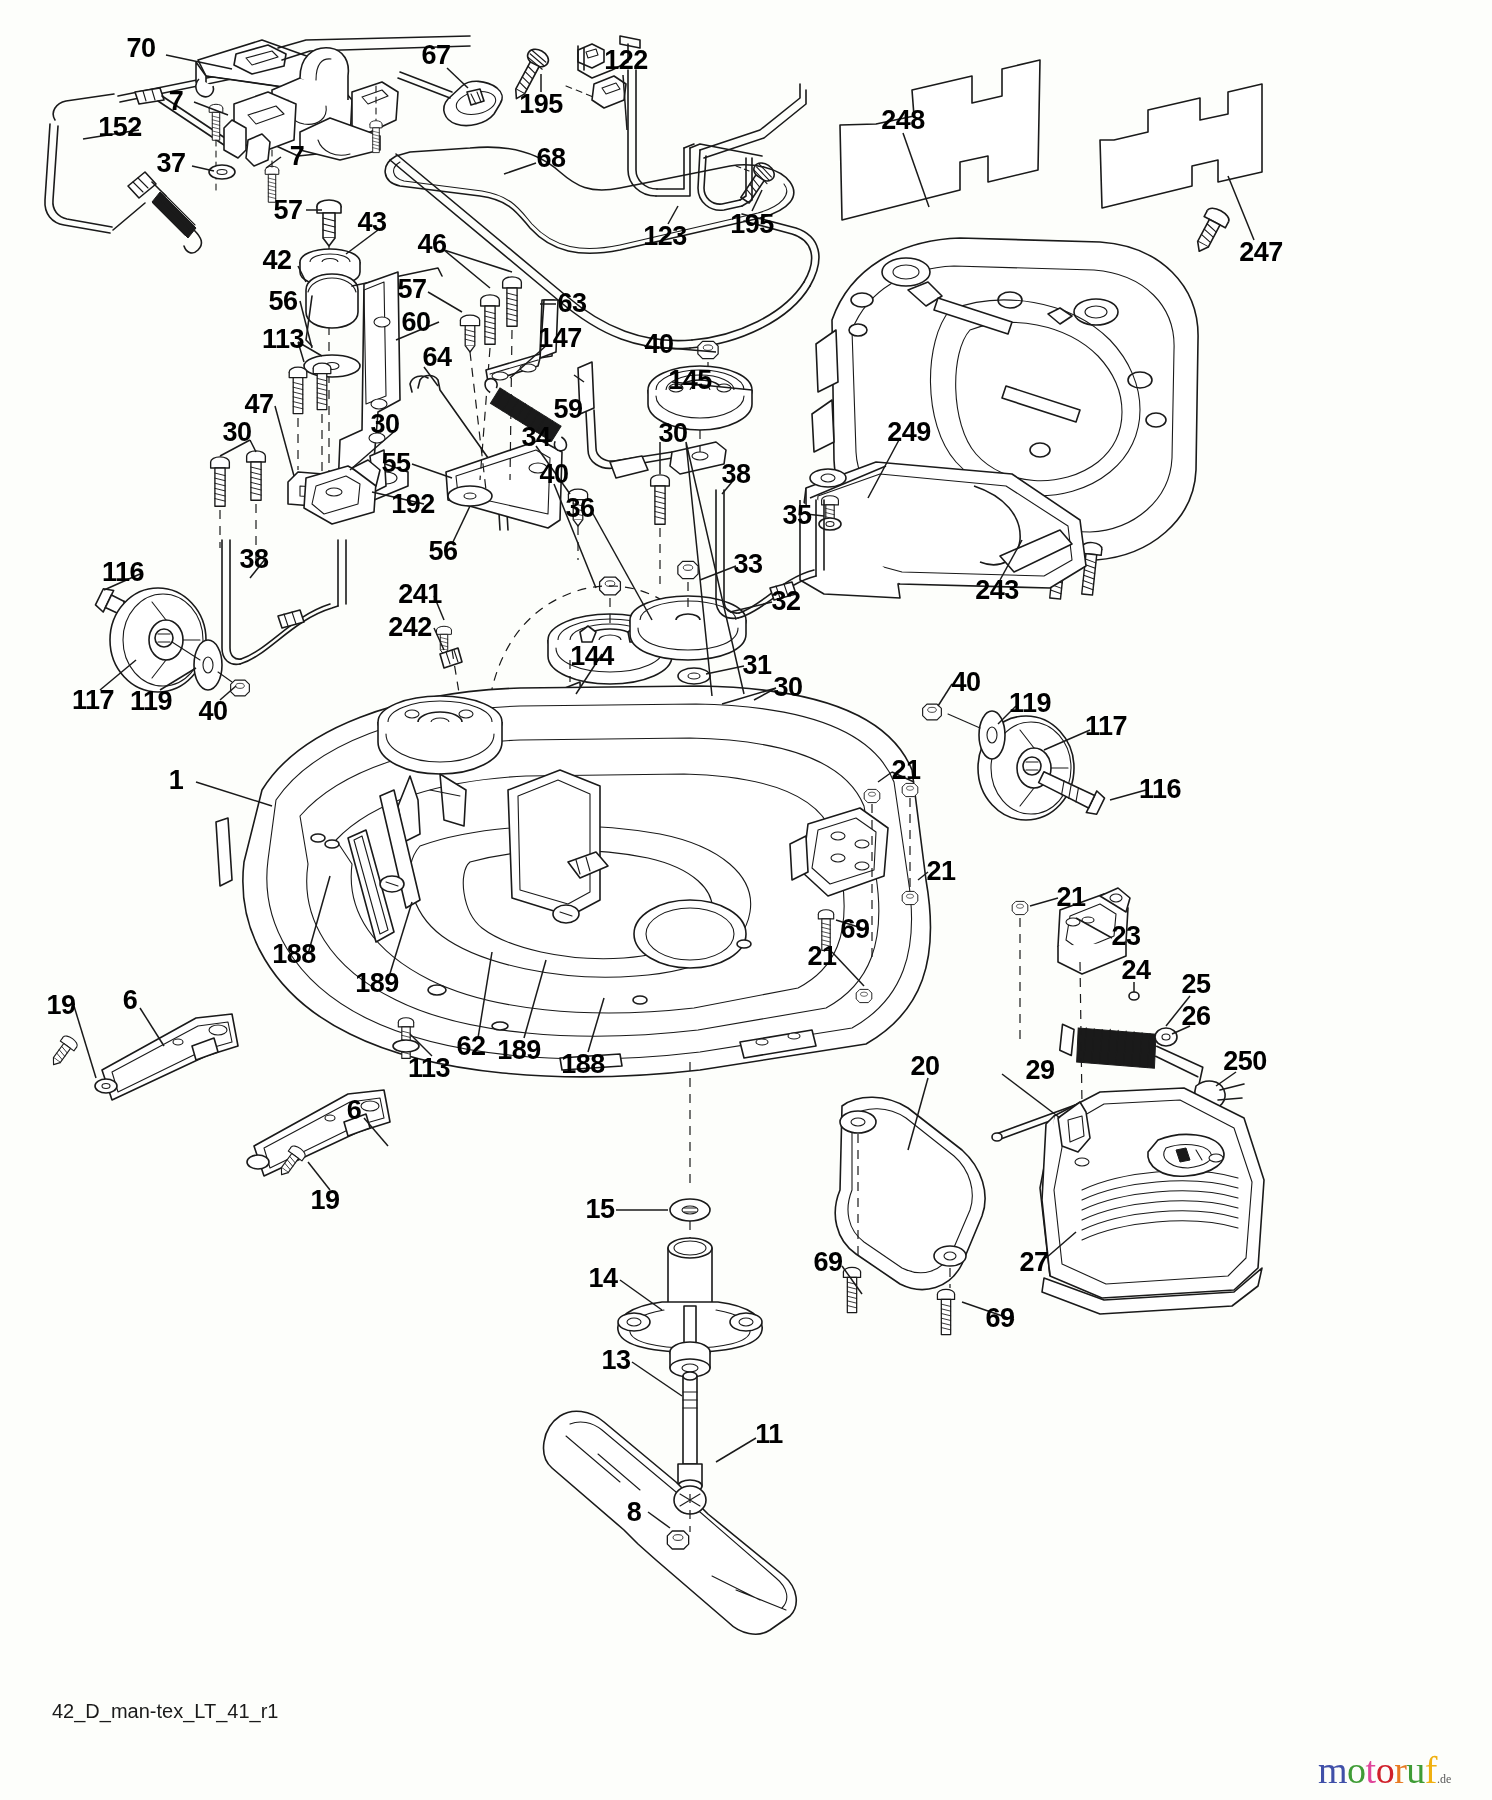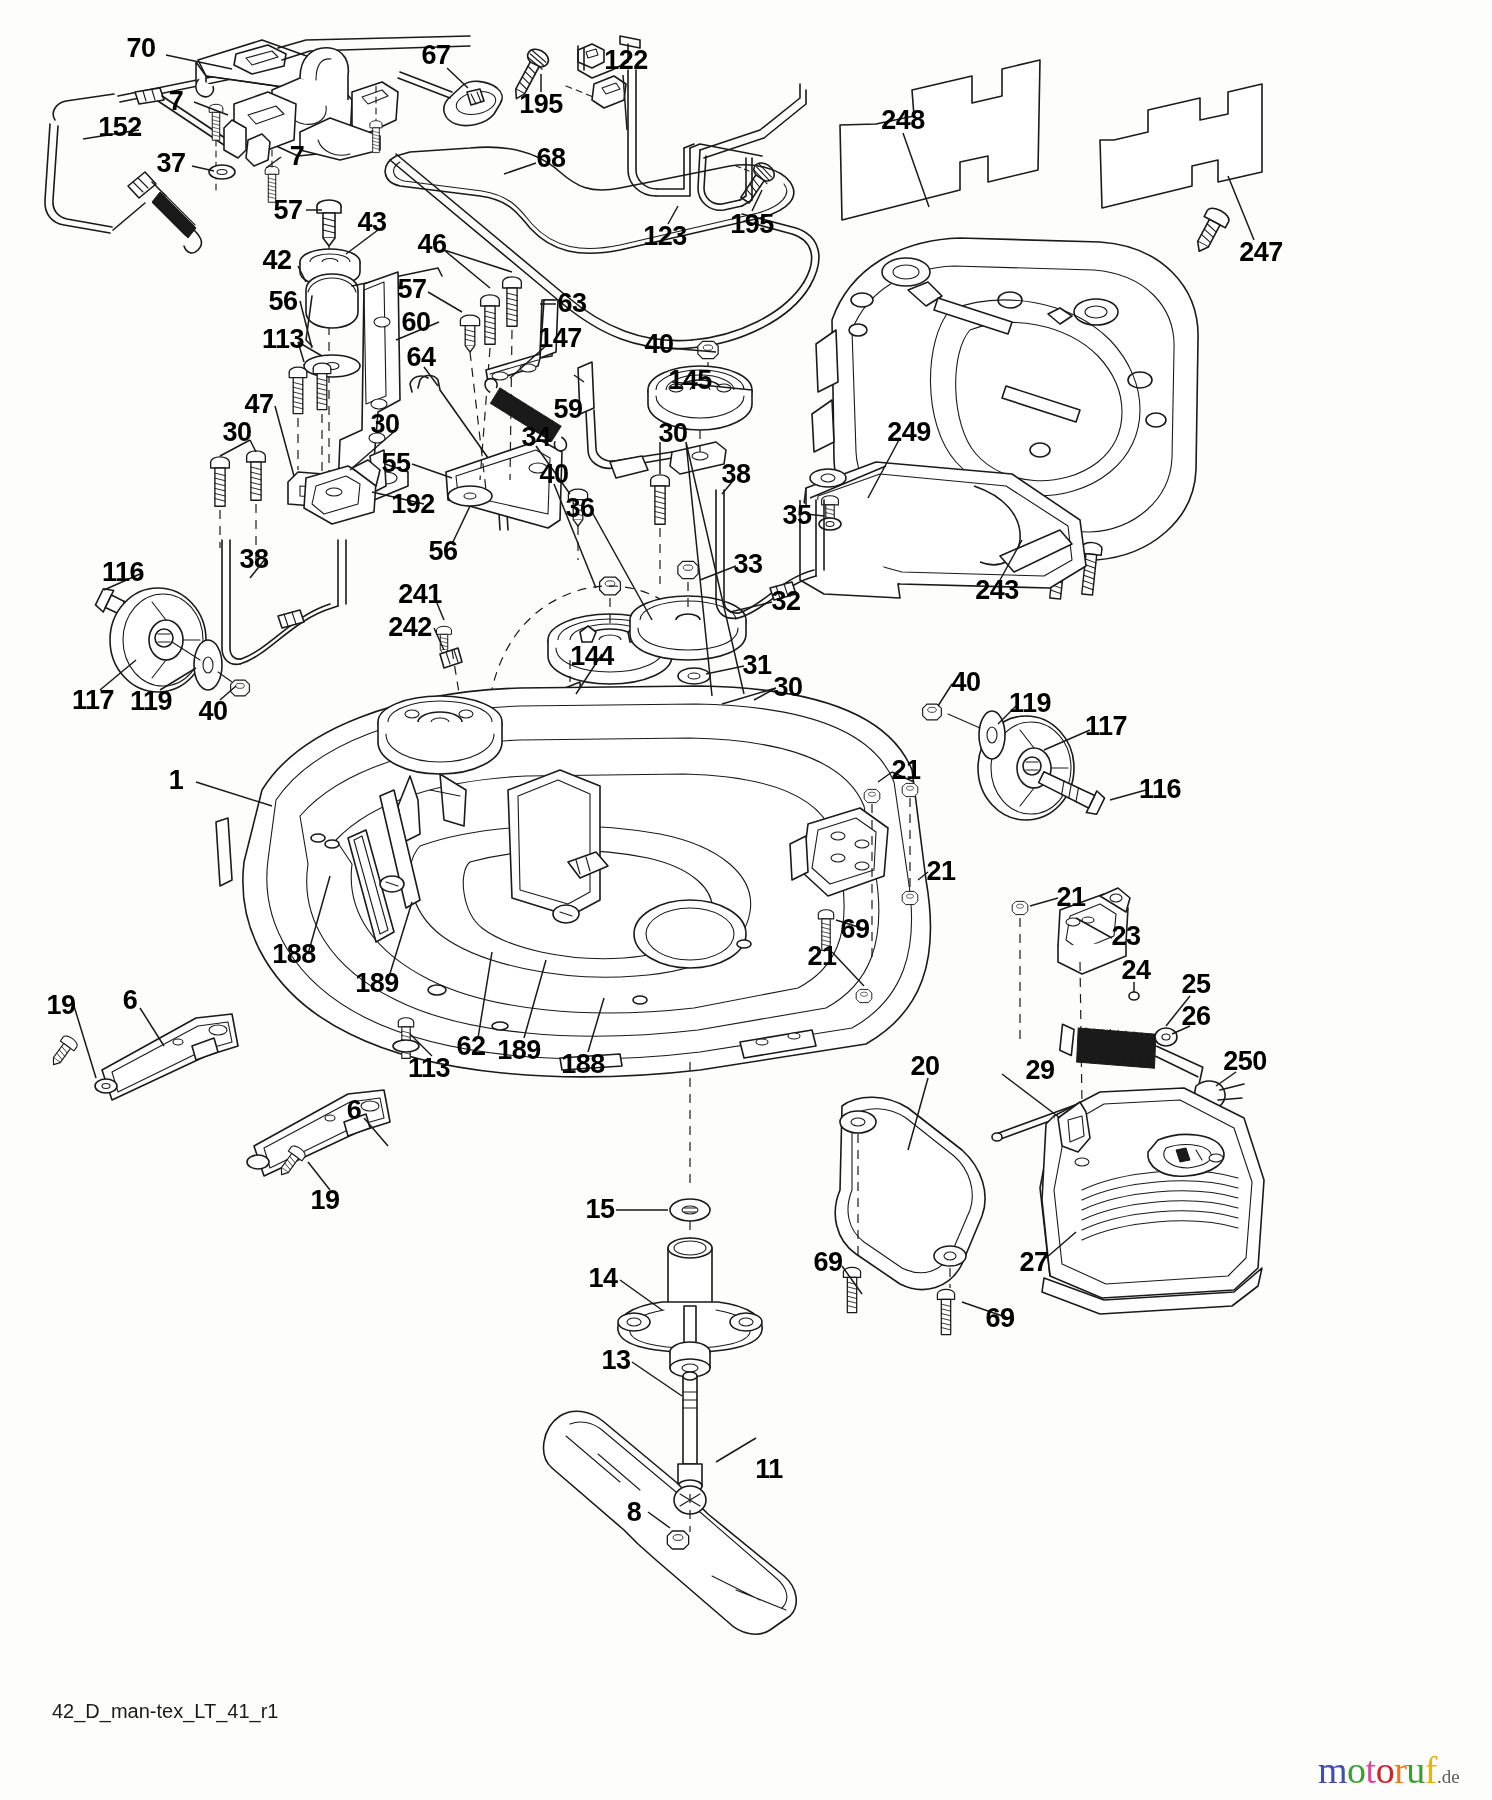--- a/index.html
+++ b/index.html
@@ -46,21 +46,21 @@
     position: absolute;
     left: 1318px;
     top: 1748px;
     font-family: "Liberation Serif", serif;
     font-size: 38px;
     white-space: nowrap;
     letter-spacing: -0.5px;
   }
   #watermark .l { display: inline-block; }
   #watermark .dom {
-    font-size: 19px;
+    font-size: 12px;
     color: #5a5a5a;
     letter-spacing: 0;
   }
 </style>
 </head>
 <body>
 
 <div id="page">
 
   <svg id="diagram-svg" viewBox="0 0 1492 1800" xmlns="http://www.w3.org/2000/svg">
@@ -848,21 +848,21 @@
       <div class="callout" style="left: 372px; top: 222px;">43</div>
       <div class="callout" style="left: 432px; top: 244px;">46</div>
       <div class="callout" style="left: 277px; top: 260px;">42</div>
       <div class="callout" style="left: 283px; top: 301px;">56</div>
       <div class="callout" style="left: 412px; top: 289px;">57</div>
       <div class="callout" style="left: 572px; top: 303px;">63</div>
       <div class="callout" style="left: 416px; top: 322px;">60</div>
       <div class="callout" style="left: 283px; top: 339px;">113</div>
       <div class="callout" style="left: 560px; top: 338px;">147</div>
       <div class="callout" style="left: 659px; top: 344px;">40</div>
-      <div class="callout" style="left: 421px; top: 357px; text-align: right;">64</div>
+      <div class="callout" style="left: 437px; top: 357px; text-align: right;">64</div>
       <div class="callout" style="left: 568px; top: 366px; margin-top: 43px;">59</div>
       <div class="callout" style="left: 690px; top: 380px;">145</div>
       <div class="callout" style="left: 259px; top: 404px;">47</div>
       <div class="callout" style="left: 385px; top: 424px;">30</div>
       <div class="callout" style="left: 237px; top: 432px;">30</div>
       <div class="callout" style="left: 673px; top: 433px;">30</div>
       <div class="callout" style="left: 396px; top: 463px;">55</div>
       <div class="callout" style="left: 536px; top: 437px;">34</div>
       <div class="callout" style="left: 736px; top: 474px;">38</div>
       <div class="callout" style="left: 413px; top: 504px;">192</div>
@@ -910,21 +910,21 @@
       <div class="callout" style="left: 583px; top: 1064px;">188</div>
       <div class="callout" style="left: 925px; top: 1066px;">20</div>
       <div class="callout" style="left: 354px; top: 1110px;">6</div>
       <div class="callout" style="left: 325px; top: 1200px;">19</div>
       <div class="callout" style="left: 828px; top: 1262px;">69</div>
       <div class="callout" style="left: 1034px; top: 1262px;">27</div>
       <div class="callout" style="left: 600px; top: 1209px;">15</div>
       <div class="callout" style="left: 603px; top: 1278px;">14</div>
       <div class="callout" style="left: 1000px; top: 1318px;">69</div>
       <div class="callout" style="left: 616px; top: 1360px;">13</div>
-      <div class="callout" style="left: 769px; top: 1434px; margin-top: 35px;">11</div>
+      <div class="callout" style="left: 769px; top: 1434px;">11</div>
       <div class="callout" style="left: 634px; top: 1512px;">8</div>
     </div>
 
   <div id="footer-code">42_D_man-tex_LT_41_r1</div>
 
   <div id="watermark"><span class="l" style="color: rgb(64, 80, 168);">m</span><span class="l" style="color: rgb(63, 156, 53);">o</span><span class="l" style="color: rgb(224, 69, 154);">t</span><span class="l" style="color: rgb(208, 32, 42);">o</span><span class="l" style="color: rgb(232, 122, 34);">r</span><span class="l" style="color: rgb(63, 156, 53);">u</span><span class="l" style="color: rgb(240, 176, 16);">f</span><span class="dom" style="color: rgb(90, 90, 90);">.de</span></div>
 
 </div>
 
 </body></html>

